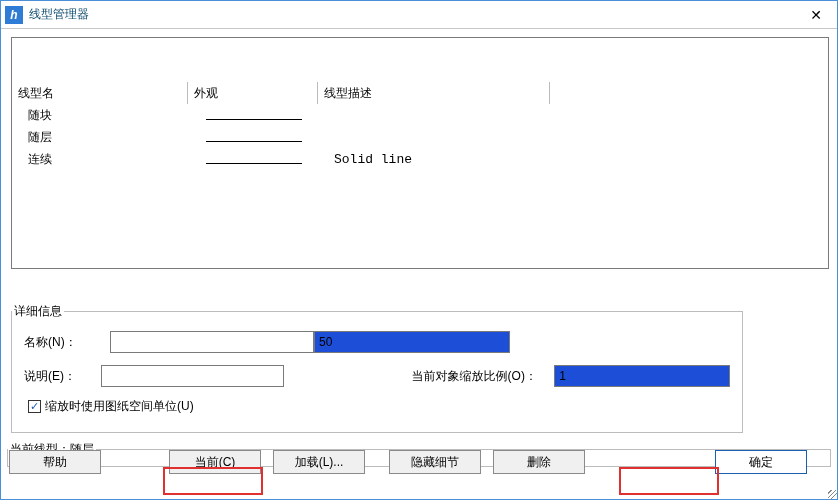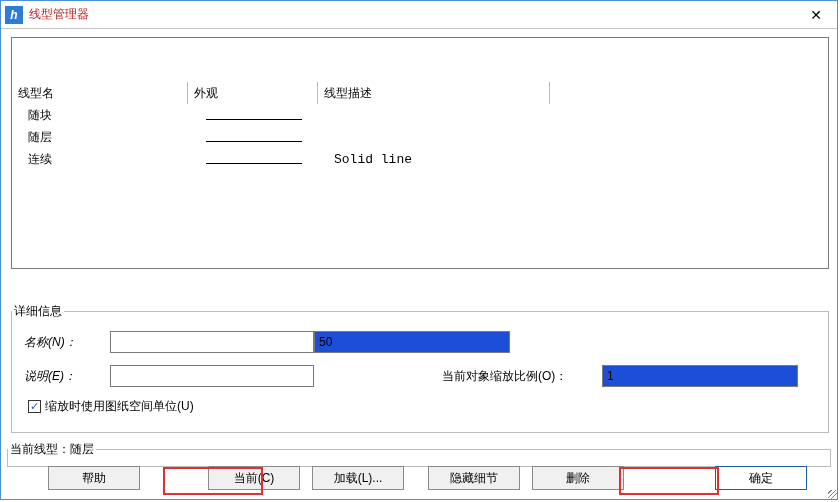--- a/index.html
+++ b/index.html
@@ -28,21 +28,21 @@
     background: #fff;
     border-bottom: 1px solid #c8c8c8;
   }
   .titlebar .app-icon {
     width: 18px; height: 18px;
     background: #2e7cd6;
     display: flex; align-items: center; justify-content: center;
     color: #fff; font-style: italic; font-weight: bold; font-size: 12px;
     margin-right: 6px;
   }
-  .titlebar .title { flex: 1; color: #b91c1c; }
+  .titlebar .title { flex: 1; color: #0c4a6e; }
   .titlebar .close {
     width: 42px; height: 28px;
     display: flex; align-items: center; justify-content: center;
     font-size: 14px; color: #000;
     cursor: pointer;
   }
 
   .content {
     position: absolute;
     top: 28px; left: 0; right: 0; bottom: 0;
@@ -91,41 +91,41 @@
     height: 0;
     margin-top: 8px;
     margin-left: 18px;
   }
   .mono { font-family: Consolas, "Courier New", monospace; font-size: 13px; }
 
   .details-fieldset {
     position: absolute;
     top: 282px;
     left: 10px;
-    width: 818px;
+    width: 732px;
     height: 122px;
     border: 1px solid #bcbcbc;
     padding: 0;
   }
   .details-fieldset .legend {
     position: absolute;
     top: -9px; left: 0px;
     background: #fff;
     padding: 0 2px;
   }
   .detail-row {
     position: absolute;
     left: 12px; right: 12px;
     display: flex;
     align-items: center;
     height: 24px;
   }
   .detail-row.r1 { top: 18px; }
   .detail-row.r2 { top: 52px; }
-  .lbl-left { width: 86px; font-style: italic; }
+  .lbl-left { width: 86px; }
   .inp-left {
     width: 204px;
     height: 22px;
     border: 1px solid #7a7a7a;
     padding: 0 4px;
     font-family: inherit;
     font-size: 12px;
     background: #fff;
   }
   .lbl-right { margin-left: 128px; width: 160px; }
@@ -163,25 +163,24 @@
     position: absolute;
     top: -9px; left: 0px;
     background: #fff;
     padding: 0 2px;
     white-space: nowrap;
   }
 
   .button-bar {
     position: absolute;
     left: 8px; right: 8px;
-    bottom: 6px;
+    bottom: 22px;
     height: 30px;
     display: flex;
     align-items: center;
-    margin-left: 39px;
   }
   .btn {
     height: 24px;
     border: 1px solid #8a8a8a;
     background: #f0f0f0;
     display: inline-flex; align-items: center; justify-content: center;
     font-family: inherit; font-size: 12px;
     cursor: pointer;
     padding: 0;
   }

